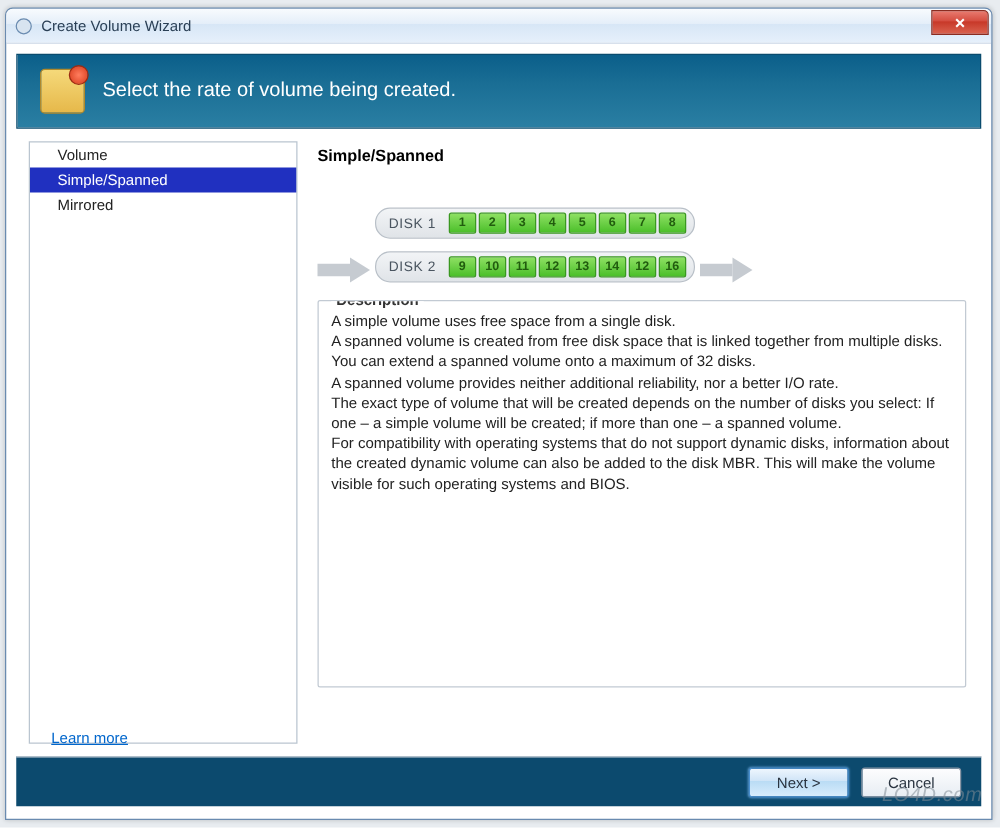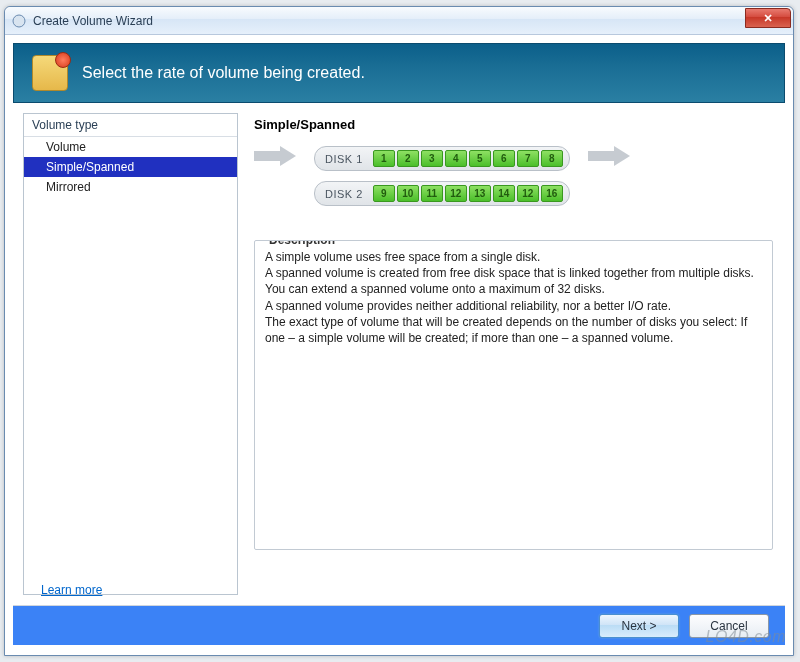--- a/index.html
+++ b/index.html
@@ -119,22 +119,22 @@
 }
 .main-title {
   font-weight: bold;
   font-size: 13px;
   margin-bottom: 14px;
   margin-top: 4px;
 }
 .diagram {
   height: 80px;
   display: flex;
-  align-items: flex-start;
-  gap: 18px;
+  align-items: flex-end;
+  gap: 4px;
   margin-bottom: 14px;
 }
 .arrow {
   width: 42px; height: 20px;
   position: relative;
 }
 .arrow .shaft {
   position:absolute; left:0; top:5px; width:26px; height:10px; background:#c6cbd1;
 }
 .arrow .head {
@@ -199,21 +199,21 @@
 .footer {
   position: absolute;
   bottom: 10px; left: 8px; right: 8px;
   height: 40px;
   border-top: 1px solid #d0d6dd;
   display: flex;
   justify-content: flex-end;
   align-items: center;
   padding-right: 16px;
   gap: 10px;
-  background: #3b82f6;
+  background: #0c4a6e;
 }
 .btn {
   min-width: 80px;
   height: 24px;
   border: 1px solid #8a97a6;
   border-radius: 3px;
   background: linear-gradient(#fdfdfe, #e7edf3);
   color: #2a3440;
   font-size: 12px;
   cursor: pointer;
@@ -250,21 +250,20 @@
     </div>
   </div>
 
   <div class="banner">
     <div class="banner-icon"></div>
     <div class="banner-text">Select the rate of volume being created.</div>
   </div>
 
   <div class="content">
     <div class="sidebar">
-      <div class="side-header">Volume type</div>
       <ul class="side-list">
         <li>Volume</li>
         <li class="selected">Simple/Spanned</li>
         <li>Mirrored</li>
       </ul>
     </div>
 
     <div class="main">
       <div class="main-title">Simple/Spanned</div>
 
@@ -306,20 +305,21 @@
             <div class="head"></div>
           </div>
       </div>
 
       <div class="description-box">
         <span class="legend">Description</span>
         <p style="white-space:pre-line;">A simple volume uses free space from a single disk.
 A spanned volume is created from free disk space that is linked together from multiple disks. You can extend a spanned volume onto a maximum of 32 disks.
 A spanned volume provides neither additional reliability, nor a better I/O rate.
 The exact type of volume that will be created depends on the number of disks you select: If one – a simple volume will be created; if more than one – a spanned volume.</p>
+        <p>For compatibility with operating systems that do not support dynamic disks, information about the created dynamic volume can also be added to the disk MBR. This will make the volume visible for such operating systems and BIOS.</p>
       </div>
     </div>
   </div>
 
   <a class="learn-more">Learn more</a>
 
   <div class="footer">
     <button class="btn primary">Next &gt;</button>
     <button class="btn">Cancel</button>
   </div>

